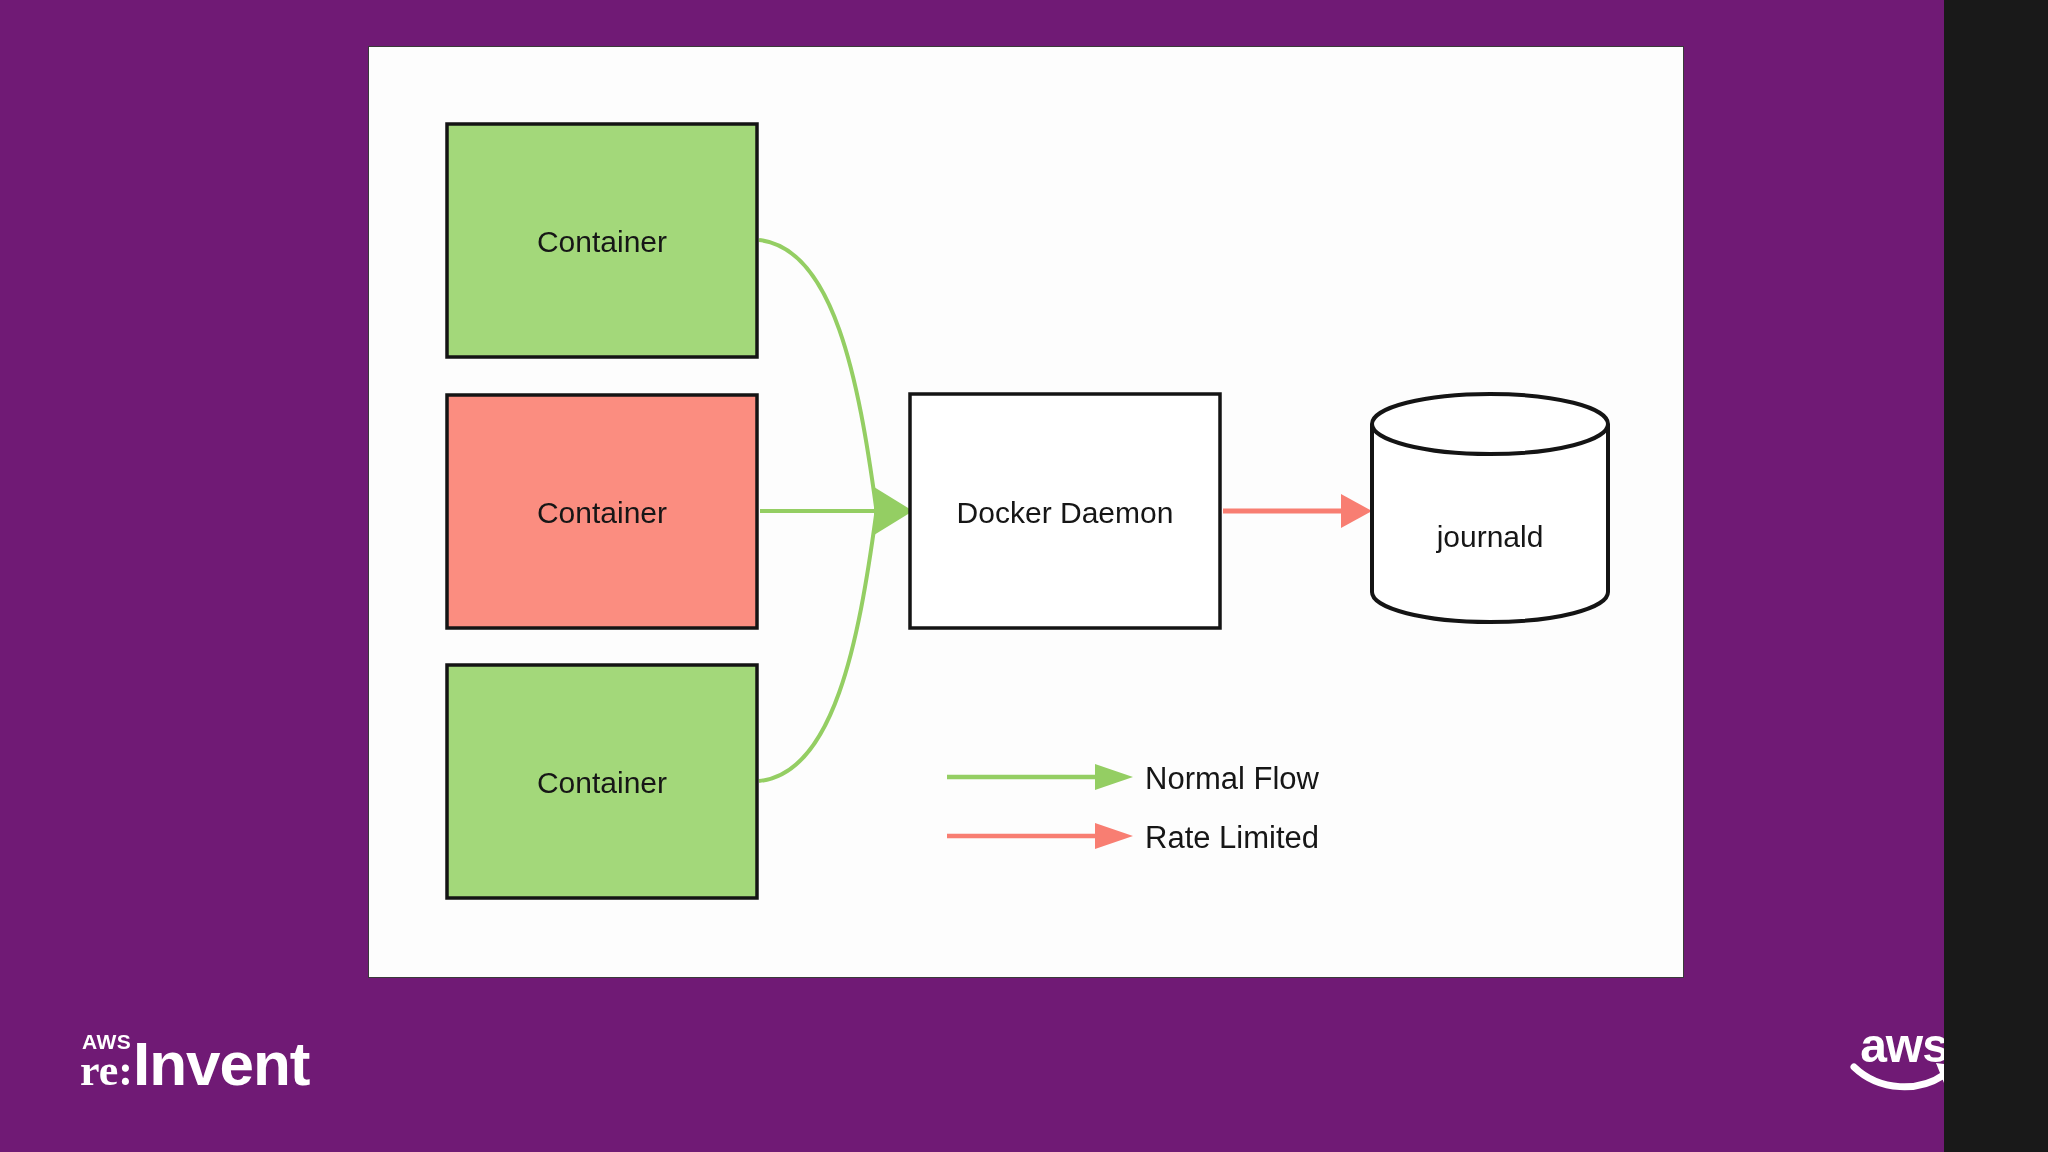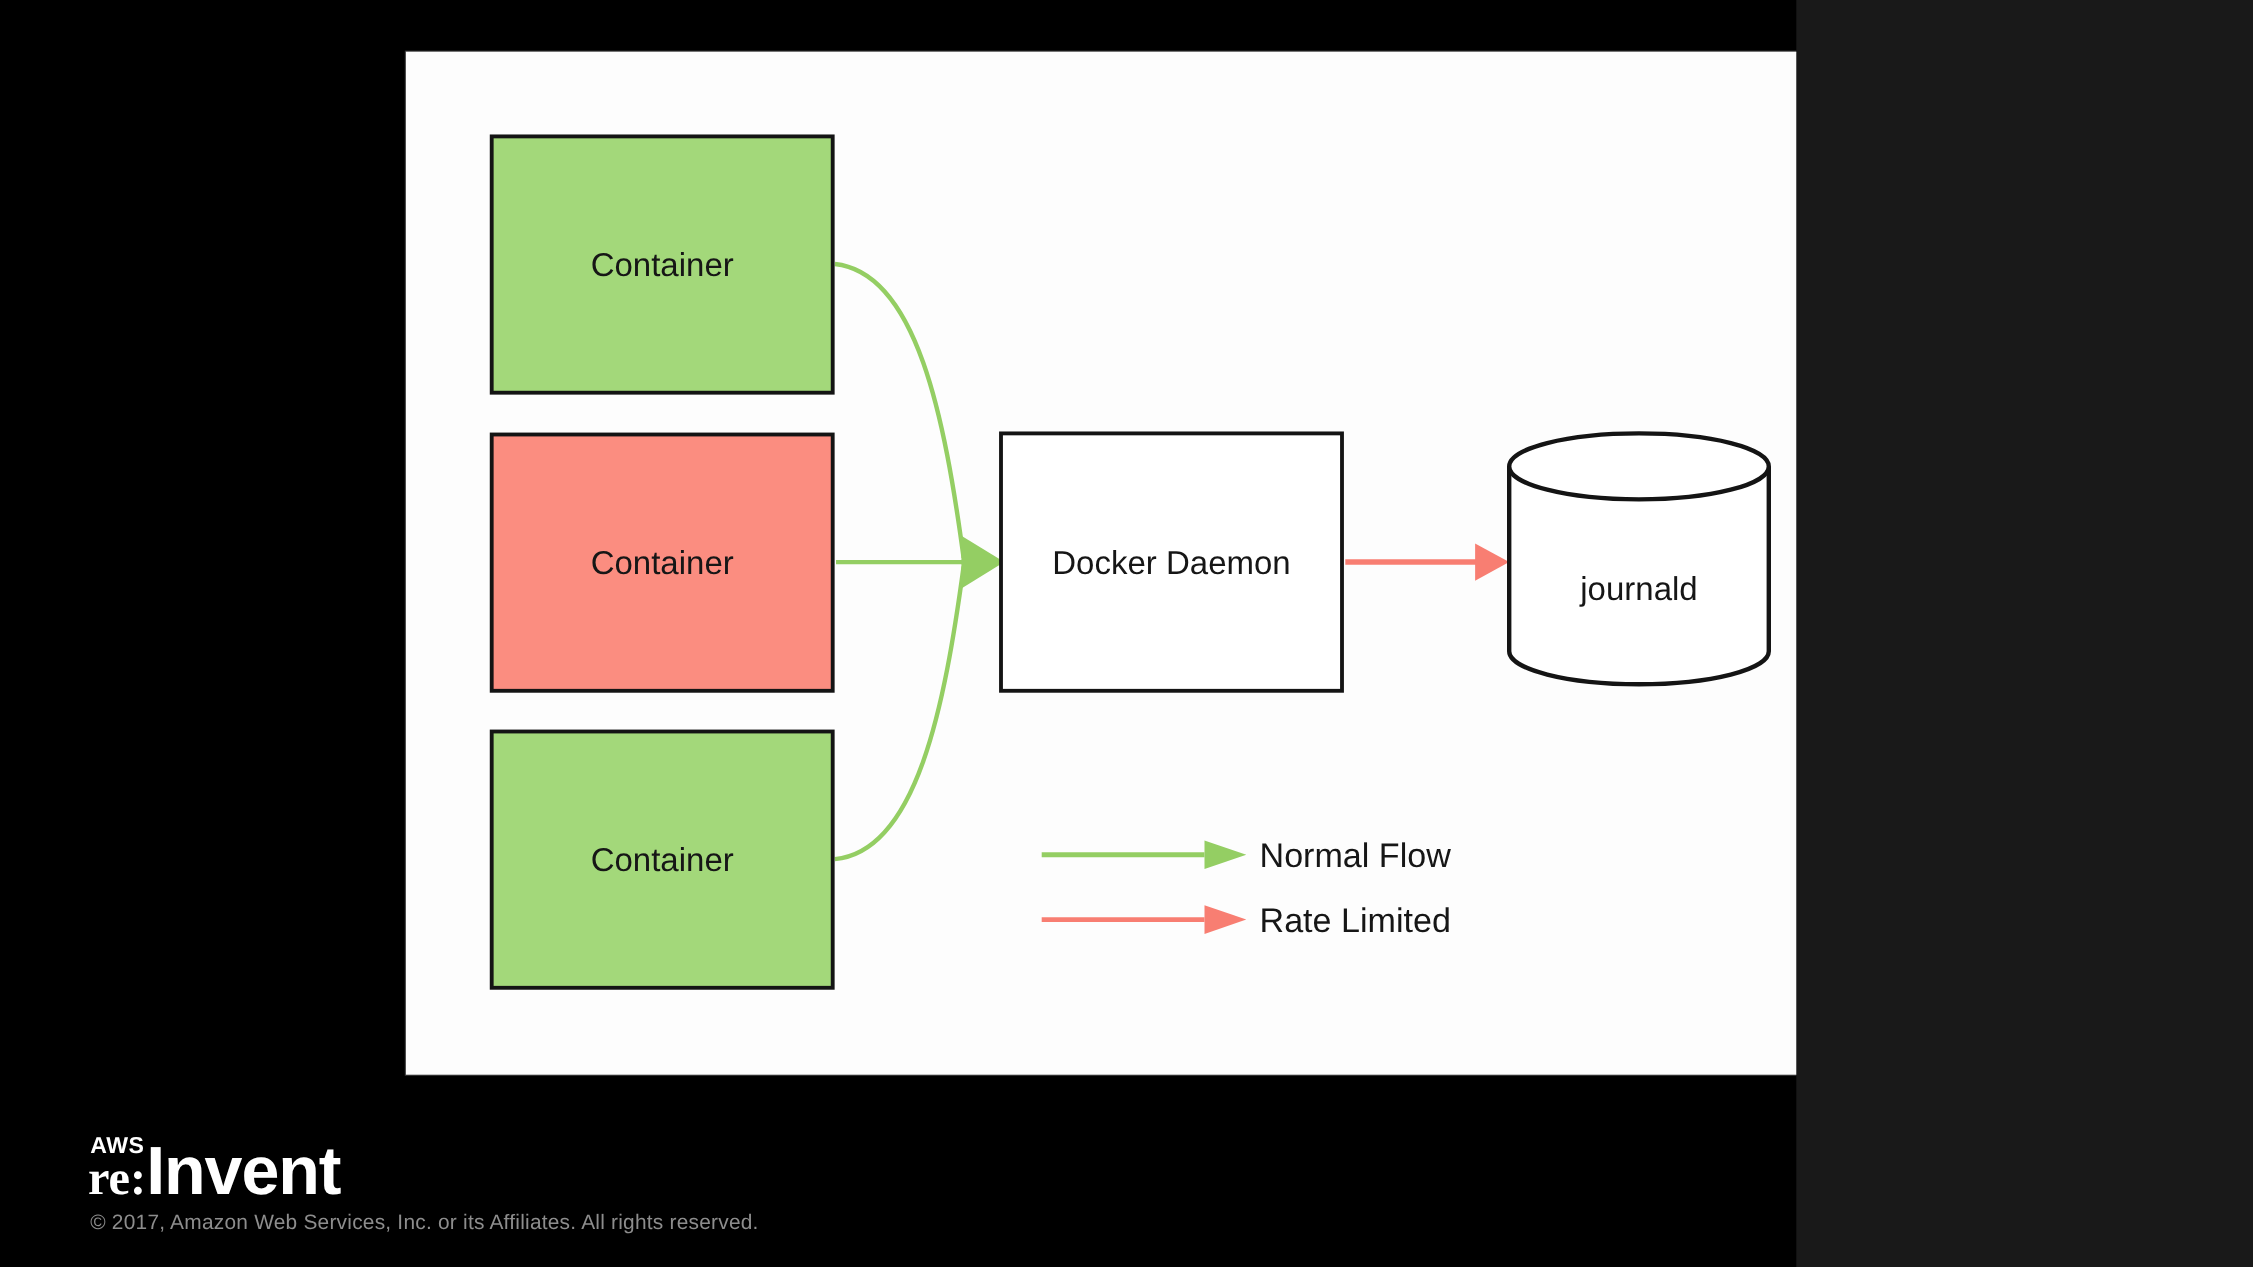--- a/index.html
+++ b/index.html
@@ -1,18 +1,18 @@
 <!DOCTYPE html>
 <html><head>
 <meta charset="utf-8">
 <style>
   html,body { margin:0; padding:0; background:#191919; }
   .stage {
-    position:relative; width:1633px; height:1152px;
-    background:#000000; overflow:hidden;
+    position:relative; width:1944px; height:1152px;
+    background:#701a75; overflow:hidden;
     font-family:"Liberation Sans", sans-serif;
   }
   
   .slide {
     position:absolute; left:369px; top:47px; width:1314px; height:930px;
     background:#fdfdfd; box-shadow:0 0 0 1px #3a3a3a;
   }
   .diagram { position:absolute; left:0; top:0; }
   .diagram text { fill:#161616; }
   .nodebox { stroke:#141414; stroke-width:3.5px; }
@@ -88,21 +88,20 @@
         <polygon points="726,776 764,789 726,802" fill="#f87e72"></polygon>
         <text class="legendlabel" x="776" y="790">Rate Limited</text>
       </g>
     </svg>
   </div>
 
   <div class="reinvent-logo">
     <span class="ri-left"><span class="ri-aws">AWS</span><span class="ri-re">re:</span></span><span class="ri-invent">Invent</span>
   </div>
 
-  <div class="copyright">© 2017, Amazon Web Services, Inc. or its Affiliates. All rights reserved.</div>
 
   <div class="aws-smile-logo">
     <div class="aws-word">aws</div>
     <svg class="smile" width="116" height="34" viewBox="0 0 116 34">
       <path d="M8 6 C 34 31 74 31 99 13" fill="none" stroke="#ffffff" stroke-width="7" stroke-linecap="round"></path>
       <polygon points="90,2 113,5 98,22" fill="#ffffff"></polygon>
     </svg>
   </div>
 
 </div>

